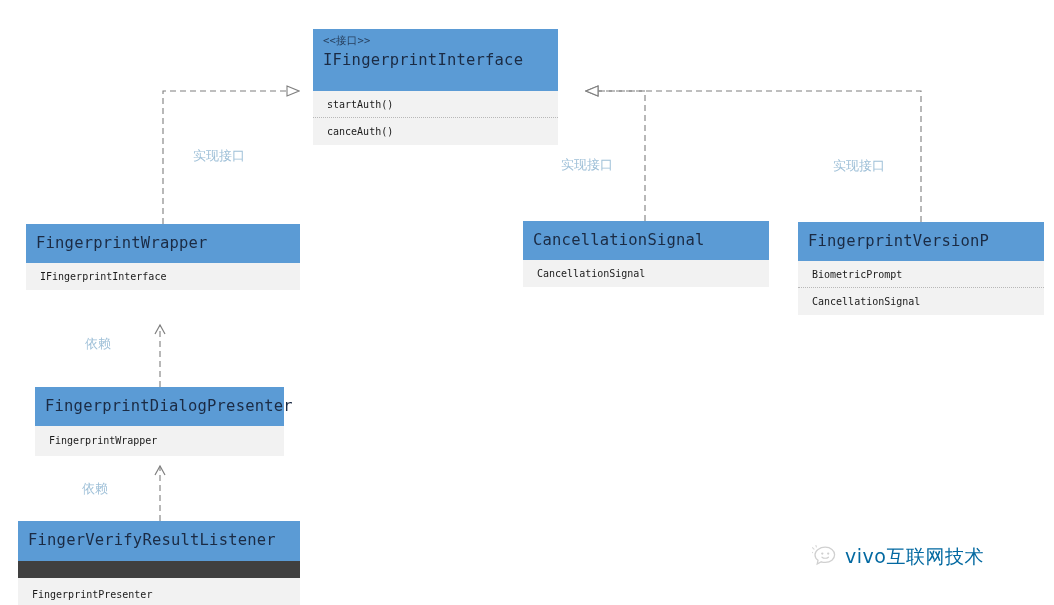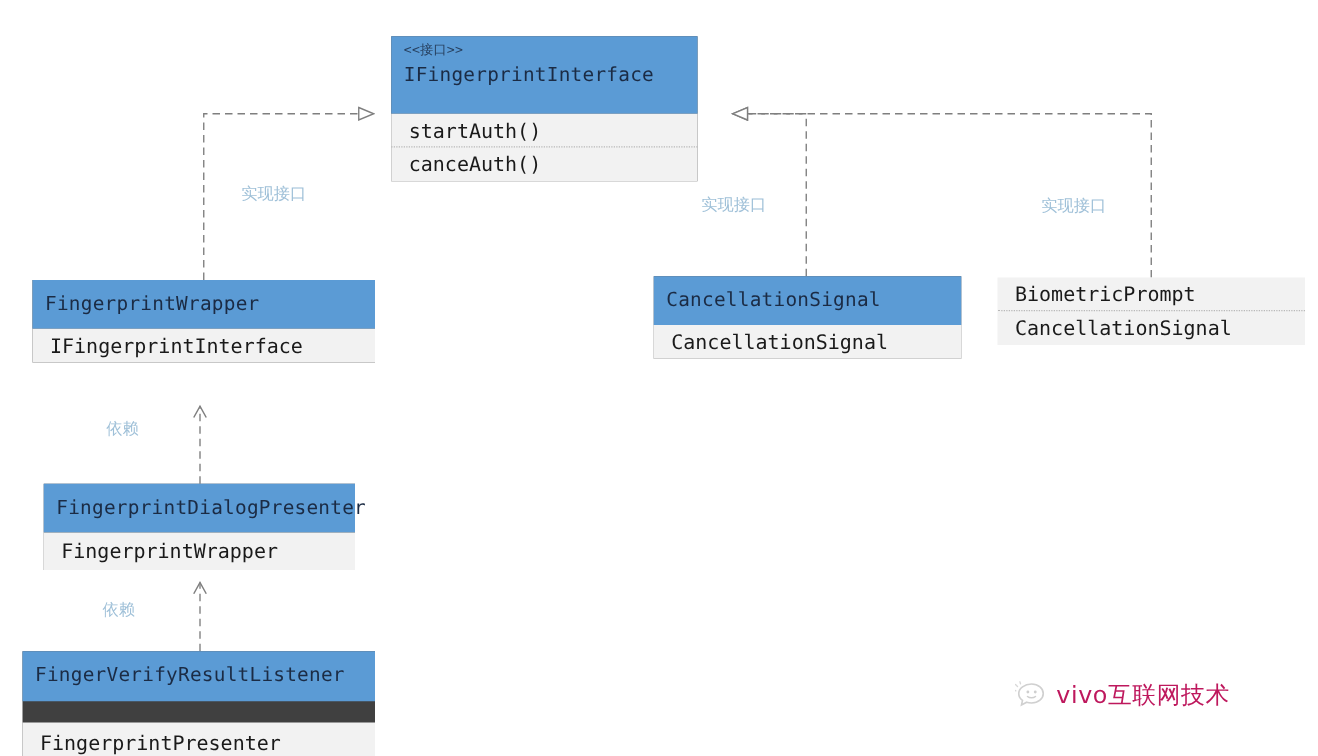--- a/index.html
+++ b/index.html
@@ -57,21 +57,21 @@
   .uml-title.compact {
     line-height: 26px;
   }
   .uml-body {
     box-sizing: border-box;
     background: #f2f2f2;
   }
   .uml-attr {
     box-sizing: border-box;
     font-family: "DejaVu Sans Mono", "Liberation Mono", monospace;
-    font-size: 16px;
+    font-size: 10px;
     line-height: 27px;
     height: 27px;
     color: #1a1a1a;
     padding-left: 14px;
     white-space: nowrap;
     border-bottom: 1px dotted #b8b8b8;
   }
   .uml-attr:last-child {
     border-bottom: none;
   }
@@ -92,21 +92,21 @@
     display: flex;
     align-items: center;
     gap: 7px;
     color: #cfcfcf;
     font-family: "DejaVu Sans", "Liberation Sans", sans-serif;
     font-size: 19px;
     line-height: 22px;
     white-space: nowrap;
     letter-spacing: 0.5px;
   }
-  #watermark .wm-text { color: #be185d; }
+  #watermark .wm-text { color: #0369a1; }
 </style>
 </head>
 <body>
 
 <div id="canvas">
 
   <svg id="edge-layer" viewBox="0 0 1054 605" width="1054" height="605">
     <defs>
 
       <marker id="tri-right" markerWidth="14" markerHeight="12" refX="13" refY="6" orient="auto" markerUnits="userSpaceOnUse">
@@ -183,20 +183,23 @@
   <div class="uml-box" style="left:523px; top:221px; width:246px;">
     <div class="uml-header" style="height:39px; padding-top:6px;">
       <span class="uml-title compact">CancellationSignal</span>
     </div>
     <div class="uml-body">
       <div class="uml-attr">CancellationSignal</div>
     </div>
   </div>
 
   <div class="uml-box" style="left:798px; top:222px; width:246px;">
+    <div class="uml-header" style="height:39px; padding-top:6px;">
+      <span class="uml-title compact">FingerprintVersionP</span>
+    </div>
     <div class="uml-body">
       <div class="uml-attr">BiometricPrompt</div>
       <div class="uml-attr">CancellationSignal</div>
     </div>
   </div>
 
   <div class="uml-box" style="left:35px; top:387px; width:249px;">
     <div class="uml-header" style="height:39px; padding-top:6px;">
       <span class="uml-title compact">FingerprintDialogPresenter</span>
     </div>

